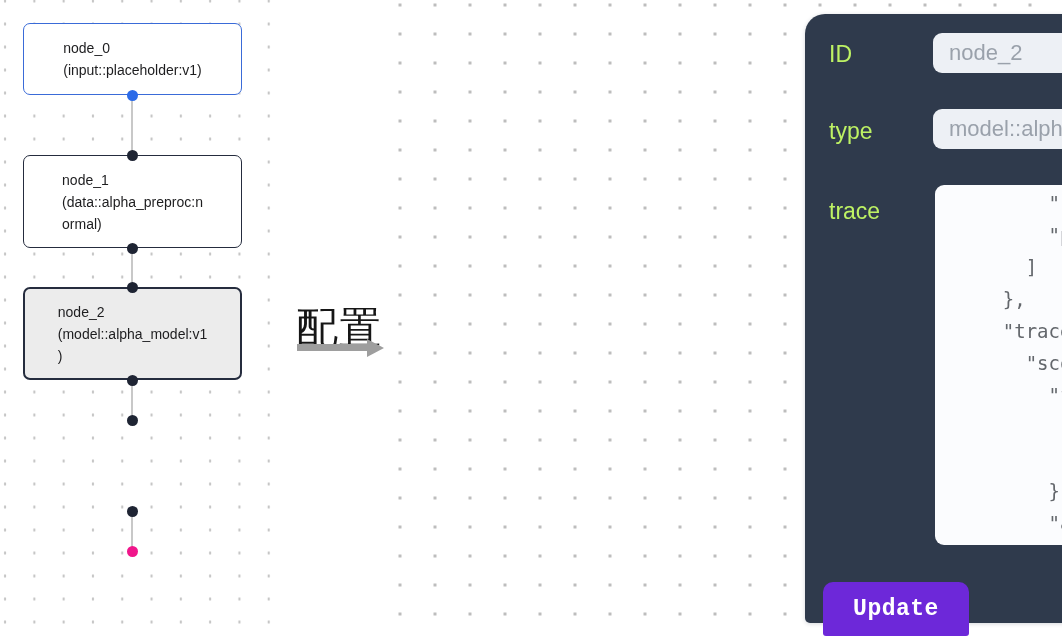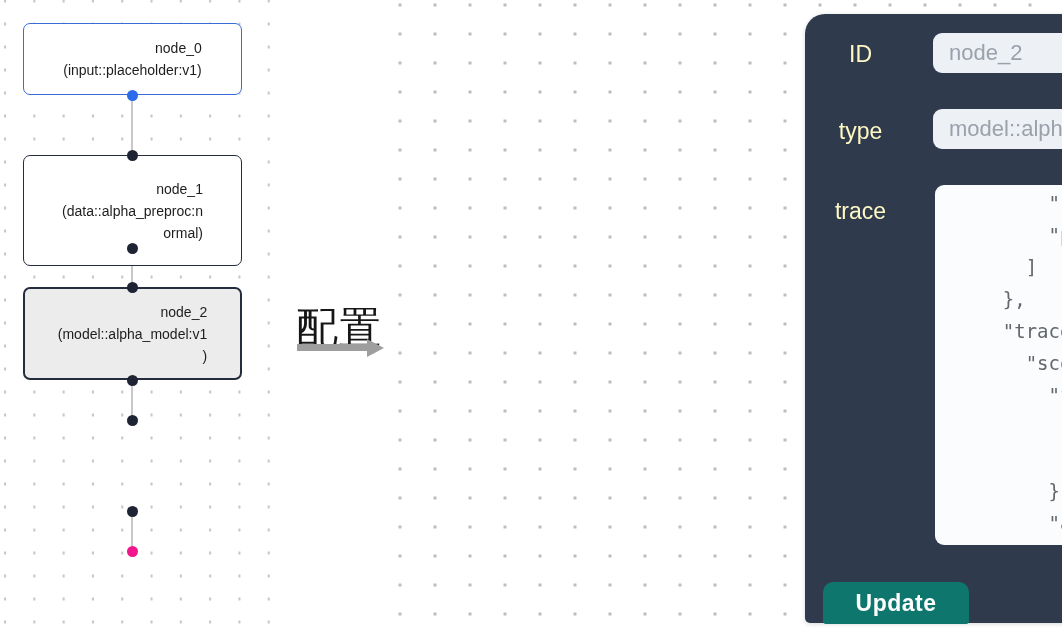--- a/index.html
+++ b/index.html
@@ -21,25 +21,25 @@
   .edge-1 { top:248px; height:39px; }
   .edge-2 { top:380px; height:40px; }
   .edge-3 { top:511px; height:40px; }
 
   .node {
     position:absolute; left:23px; width:219px; box-sizing:border-box;
     background:#ffffff; border:1.5px solid #252c3e; border-radius:7px;
     display:flex; align-items:center; justify-content:center;
   }
   .node-label {
-    font-size:14px; line-height:22px; color:#1d1d1f; text-align:right;
+    font-size:14px; line-height:22px; color:#1d1d1f; text-align:left;
     white-space:pre-line;
   }
   .node-0 { top:23px;  height:72px; border-color:#3a6bd8; }
-  .node-1 { top:155px; height:111px; }
+  .node-1 { top:155px; height:93px; }
   .node-2 { top:287px; height:93px; background:#ececec; border-width:2px; }
   .node-3 { top:420px; height:91px; }
   .node-4 { top:551px; height:69px; border-color:#e94b9d; }
 
   .handle {
     position:absolute; left:127px; width:11px; height:11px;
     border-radius:50%; background:#1e2433;
   }
   .h-95  { top:89.5px;  background:#2c6be8; }
   .h-155 { top:149.5px; }
@@ -69,22 +69,22 @@
     background-image: radial-gradient(circle, #bdbdbd 1.5px, transparent 1.8px);
     background-size: 35px 29px;
     background-position: -12.5px -9.5px;
   }
   .config-panel {
     position:absolute; left:410px; top:14px; width:637px; height:609px;
     background:#2f3a4c; border-radius:20px 20px 5px 5px;
     box-shadow: 0 1px 4px rgba(30,40,60,0.18);
   }
   .form-label {
-    position:absolute; left:8px; width:95px; text-align:center;
-    color:#fef9c3; font-size:23px; line-height:26px;
+    position:absolute; left:24px; width:95px; text-align:left;
+    color:#bef264; font-size:23px; line-height:26px;
   }
   .lbl-id     { top:27px; }
   .lbl-type   { top:104px; }
   .lbl-config { top:184px; }
 
   .field {
     position:absolute; left:128px; width:494px; height:40px; box-sizing:border-box;
     background:#edf0f5; border:none; outline:none; border-radius:9px;
     font-size:22px; color:#9aa1ab; padding:0 16px;
     font-family:"Liberation Sans", sans-serif;
@@ -96,25 +96,25 @@
     position:absolute; left:130px; top:171px; width:492px; height:360px;
     background:#fbfcfe; border-radius:9px; overflow:hidden;
   }
   .config-pre {
     margin:0; padding:2px 0 0 22px;
     font-family:"DejaVu Sans Mono", monospace;
     font-size:19px; line-height:32px; color:#63676c; white-space:pre;
   }
 
   .update-btn {
-    position:absolute; left:18px; top:568px; width:146px; height:42px;
-    background:#0f766e; color:#ffffff; border:none;
+    position:absolute; left:18px; top:568px; width:146px; height:54px;
+    background:#6d28d9; color:#ffffff; border:none;
     border-radius:10px 10px 3px 3px;
     font-size:23px; font-weight:600; letter-spacing:0.5px;
-    font-family:Liberation Sans, sans-serif;
+    font-family:Liberation Mono, monospace;
   }
 </style>
 </head>
 <body>
 
 <div class="flow-canvas">
   <div class="edge edge-0"></div>
   <div class="edge edge-1"></div>
   <div class="edge edge-2"></div>
   <div class="edge edge-3"></div>

